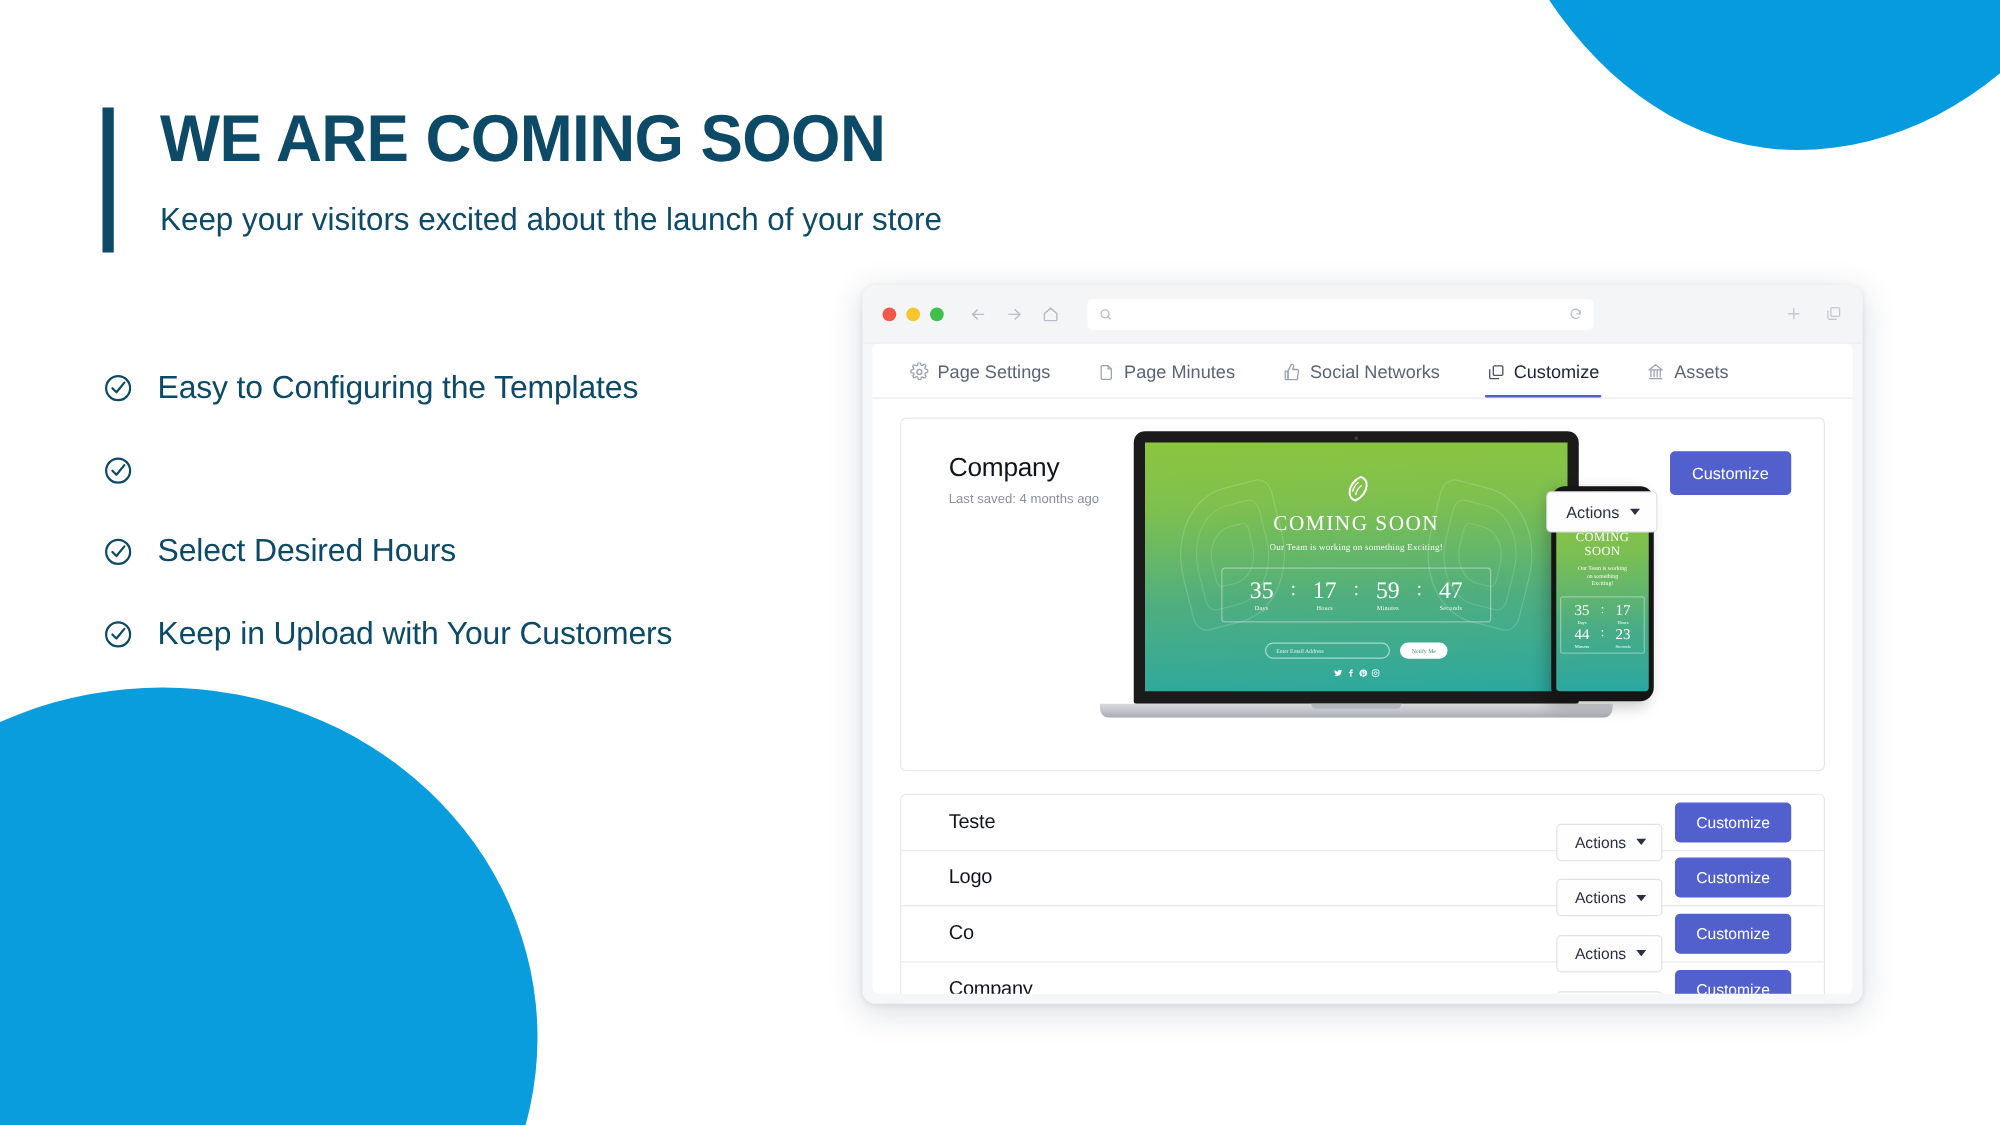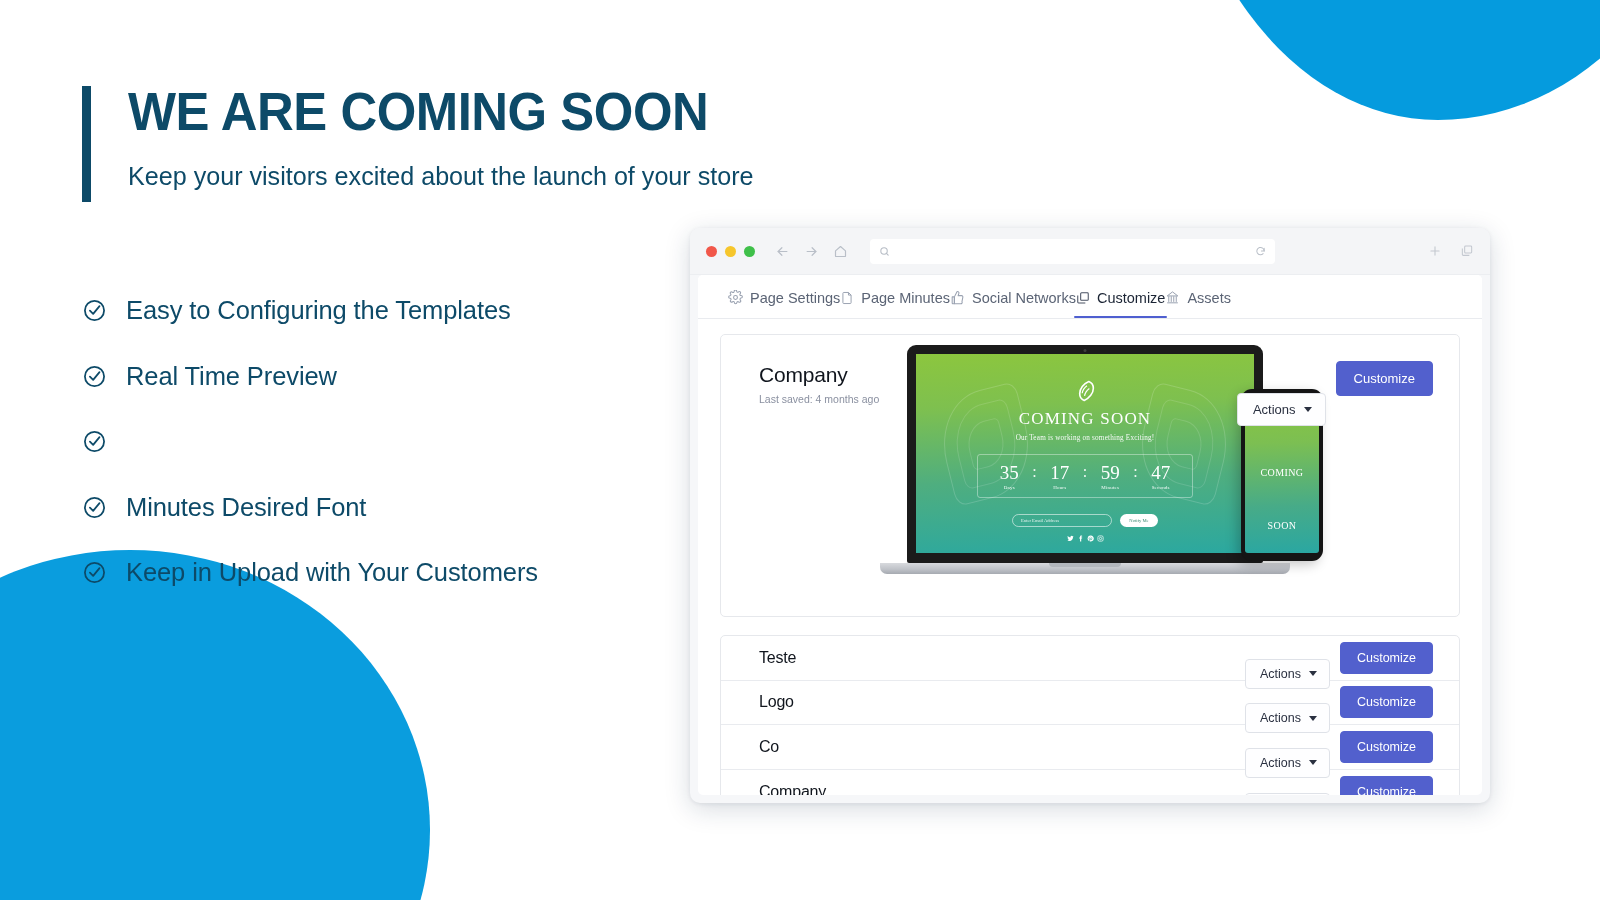--- a/index.html
+++ b/index.html
@@ -92,21 +92,21 @@
   .chrome-right { margin-left: auto; display: flex; align-items: center; gap: 18px; color: #c3c8d0; padding-left: 20px; }
   .chrome-right svg { display: block; }
 
   
   .app {
     position: absolute; left: 8px; right: 8px; top: 47px; bottom: 8px;
     background: #ffffff; border-radius: 5px; overflow: hidden;
   }
   .tabbar {
     height: 44px; display: flex; align-items: center;
-    padding-left: 30px; 
+    padding-left: 30px; gap: 38px;
     border-bottom: 1px solid #e9ebef; background: #fff;
   }
   .tab {
     display: flex; align-items: center; gap: 7px;
     font-size: 14.5px; color: #5b6475; height: 43px;
     position: relative; padding-top: 2px;
   }
   .tab .ti { display: flex; color: #9aa2b1; }
   .tab.active { color: #1b2434; font-weight: 500; }
   .tab.active .ti { color: #4a5263; }
@@ -224,21 +224,21 @@
   .phone {
     position: absolute; right: 4px; top: 50px; width: 82px; height: 172px;
     background: #151515; border-radius: 11px; padding: 7px 4px 8px 4px;
     box-shadow: -4px 4px 12px rgba(0,0,0,0.22);
   }
   .phone-speaker { position: absolute; top: 3.5px; left: 50%; transform: translateX(-50%); width: 16px; height: 2px; background: #2e2e2e; border-radius: 2px; }
   .phone-screen {
     width: 100%; height: 100%; overflow: hidden; border-radius: 3px;
     background: linear-gradient(178deg, #8cc63e 0%, #7cbf52 30%, #47ab88 70%, #2aa7a2 100%);
     display: flex; flex-direction: column; align-items: center;
-    padding-top: 9px; color: #fff; text-align: center; position: relative; gap: 42px;
+    padding-top: 9px; color: #fff; text-align: center; position: relative;
   }
   .ph-logo { width: 17px; height: 17px; }
   .ph-logo svg { display: block; width: 100%; height: 100%; }
   .ph-title {
     font-family: "Liberation Serif", serif; font-size: 10px;
     line-height: 1.08; margin-top: 4px; letter-spacing: 0.4px;
   }
   .ph-tag { font-family: "Liberation Serif", serif; font-size: 4.6px; line-height: 1.35; margin-top: 4px; padding: 0 4px; }
   .ph-cd {
     margin-top: 7px; border: 1px solid rgba(255,255,255,0.35);
@@ -287,47 +287,38 @@
       <div class="feature-row">
         <span class="feat-icon">
           <svg width="25" height="25" viewBox="0 0 24 24" fill="none" stroke="#0D4A68" stroke-width="1.7">
             <circle cx="12" cy="12" r="9.2"></circle>
               <path d="M7.6 12.1l3.1 3.1 6.1-7.4" stroke-linecap="round" stroke-linejoin="round"></path>
           </svg>
         </span>
         <span class="feat-label">Easy to Configuring the Templates</span>
       </div>
 
+
       <div class="feature-row">
         <span class="feat-icon">
           <svg width="25" height="25" viewBox="0 0 24 24" fill="none" stroke="#0D4A68" stroke-width="1.7">
             <circle cx="12" cy="12" r="9.2"></circle>
               <path d="M7.6 12.1l3.1 3.1 6.1-7.4" stroke-linecap="round" stroke-linejoin="round"></path>
           </svg>
         </span>
-        <span class="feat-label">Real Time Preview</span>
       </div>
 
       <div class="feature-row">
         <span class="feat-icon">
           <svg width="25" height="25" viewBox="0 0 24 24" fill="none" stroke="#0D4A68" stroke-width="1.7">
             <circle cx="12" cy="12" r="9.2"></circle>
               <path d="M7.6 12.1l3.1 3.1 6.1-7.4" stroke-linecap="round" stroke-linejoin="round"></path>
           </svg>
         </span>
-      </div>
-
-      <div class="feature-row">
-        <span class="feat-icon">
-          <svg width="25" height="25" viewBox="0 0 24 24" fill="none" stroke="#0D4A68" stroke-width="1.7">
-            <circle cx="12" cy="12" r="9.2"></circle>
-              <path d="M7.6 12.1l3.1 3.1 6.1-7.4" stroke-linecap="round" stroke-linejoin="round"></path>
-          </svg>
-        </span>
-        <span class="feat-label">Minutes Desired Font</span>
+        <span class="feat-label">Select Desired Hours</span>
       </div>
 
       <div class="feature-row">
         <span class="feat-icon">
           <svg width="25" height="25" viewBox="0 0 24 24" fill="none" stroke="#0D4A68" stroke-width="1.7">
             <circle cx="12" cy="12" r="9.2"></circle>
               <path d="M7.6 12.1l3.1 3.1 6.1-7.4" stroke-linecap="round" stroke-linejoin="round"></path>
           </svg>
         </span>
         <span class="feat-label">Keep in Upload with Your Customers</span>

